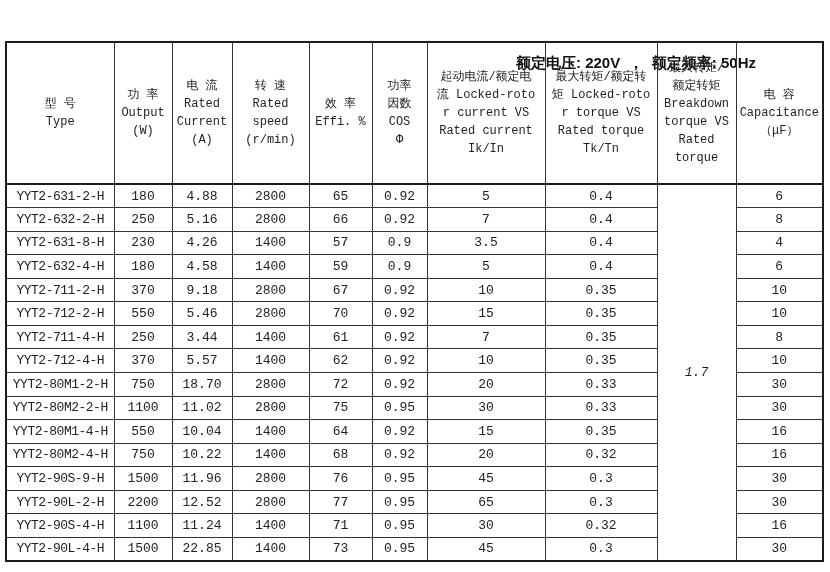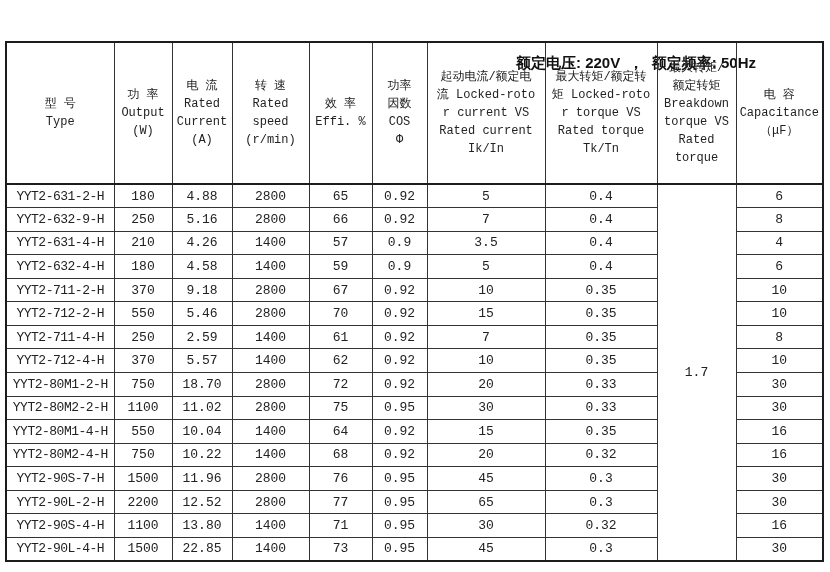--- a/index.html
+++ b/index.html
@@ -25,21 +25,21 @@
     font-weight:normal;overflow:hidden;
   }
   .spec thead tr{height:142px;}
   .spec thead th{
     font-size:12px;line-height:1.5;white-space:pre-line;
     border-bottom:2px solid #1c1c1c;color:#222;
   }
   .spec tbody tr{height:23px;}
   .spec tbody td{font-size:13px;line-height:1;color:#222;}
   .cell-type{font-size:13px;letter-spacing:-0.5px;}
-  .cell-breakdown{font-size:13px;}
+  .cell-breakdown{font-size:13px;font-style:italic;}
   .cap-big{font-size:17px;}
 </style>
 </head>
 <body>
 
 <div class="spec-line">额定电压: 220V  ，  额定频率: 50Hz</div>
 
 <table class="spec">
   <colgroup>
     <col style="width:108px">
@@ -102,33 +102,33 @@
       <td>4.88</td>
       <td>2800</td>
       <td>65</td>
       <td>0.92</td>
       <td>5</td>
       <td>0.4</td>
       <td class="cell-breakdown" rowspan="16">1.7</td>
       <td>6</td>
     </tr>
     <tr>
-      <td class="cell-type">YYT2-632-9-H</td>
+      <td class="cell-type">YYT2-632-2-H</td>
       <td>250</td>
       <td>5.16</td>
       <td>2800</td>
       <td>66</td>
       <td>0.92</td>
       <td>7</td>
       <td>0.4</td>
       <td>8</td>
     </tr>
     <tr>
-      <td class="cell-type">YYT2-631-4-H</td>
-      <td>210</td>
+      <td class="cell-type">YYT2-631-8-H</td>
+      <td>230</td>
       <td>4.26</td>
       <td>1400</td>
       <td>57</td>
       <td>0.9</td>
       <td>3.5</td>
       <td>0.4</td>
       <td>4</td>
     </tr>
     <tr>
       <td class="cell-type">YYT2-632-4-H</td>
@@ -159,21 +159,21 @@
       <td>2800</td>
       <td>70</td>
       <td>0.92</td>
       <td>15</td>
       <td>0.35</td>
       <td>10</td>
     </tr>
     <tr>
       <td class="cell-type">YYT2-711-4-H</td>
       <td>250</td>
-      <td>2.59</td>
+      <td>3.44</td>
       <td>1400</td>
       <td>61</td>
       <td>0.92</td>
       <td>7</td>
       <td>0.35</td>
       <td>8</td>
     </tr>
     <tr>
       <td class="cell-type">YYT2-712-4-H</td>
       <td>370</td>
@@ -223,21 +223,21 @@
       <td>750</td>
       <td>10.22</td>
       <td>1400</td>
       <td>68</td>
       <td>0.92</td>
       <td>20</td>
       <td>0.32</td>
       <td>16</td>
     </tr>
     <tr>
-      <td class="cell-type">YYT2-90S-7-H</td>
+      <td class="cell-type">YYT2-90S-9-H</td>
       <td>1500</td>
       <td>11.96</td>
       <td>2800</td>
       <td>76</td>
       <td>0.95</td>
       <td>45</td>
       <td>0.3</td>
       <td>30</td>
     </tr>
     <tr>
@@ -247,21 +247,21 @@
       <td>2800</td>
       <td>77</td>
       <td>0.95</td>
       <td>65</td>
       <td>0.3</td>
       <td class="cap-big">30</td>
     </tr>
     <tr>
       <td class="cell-type">YYT2-90S-4-H</td>
       <td>1100</td>
-      <td>13.80</td>
+      <td>11.24</td>
       <td>1400</td>
       <td>71</td>
       <td>0.95</td>
       <td>30</td>
       <td>0.32</td>
       <td class="cap-big">16</td>
     </tr>
     <tr>
       <td class="cell-type">YYT2-90L-4-H</td>
       <td>1500</td>

